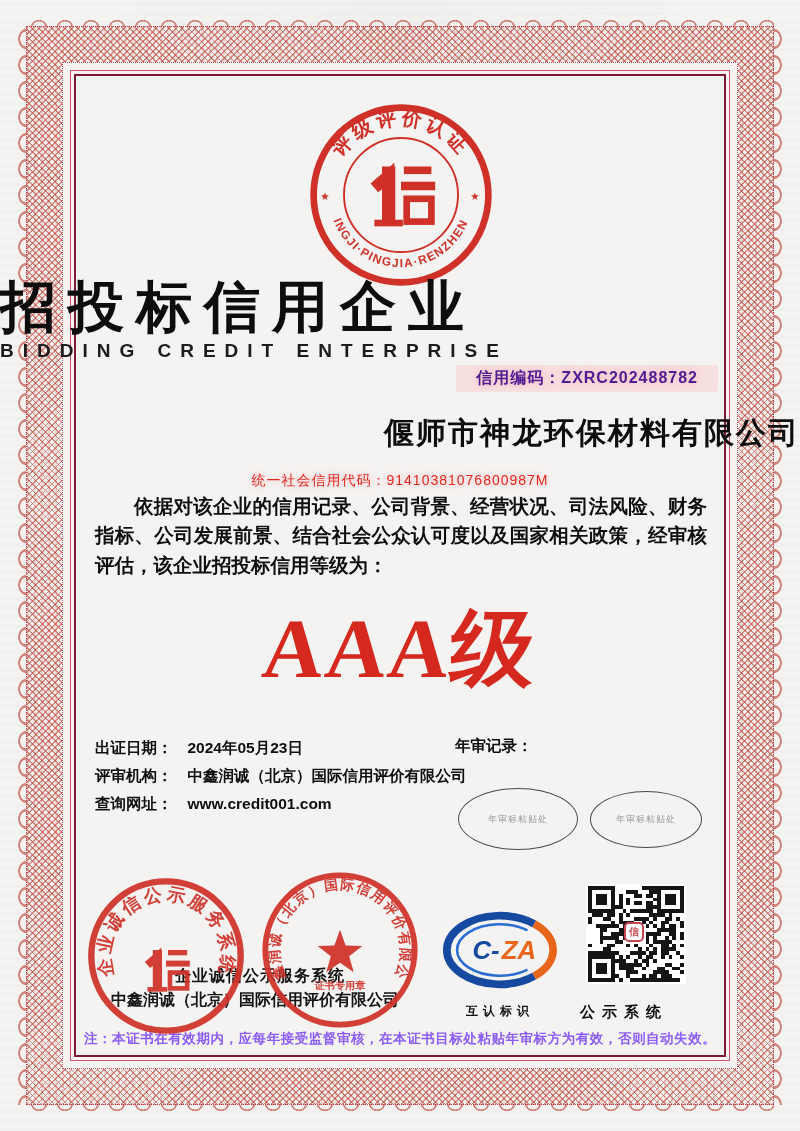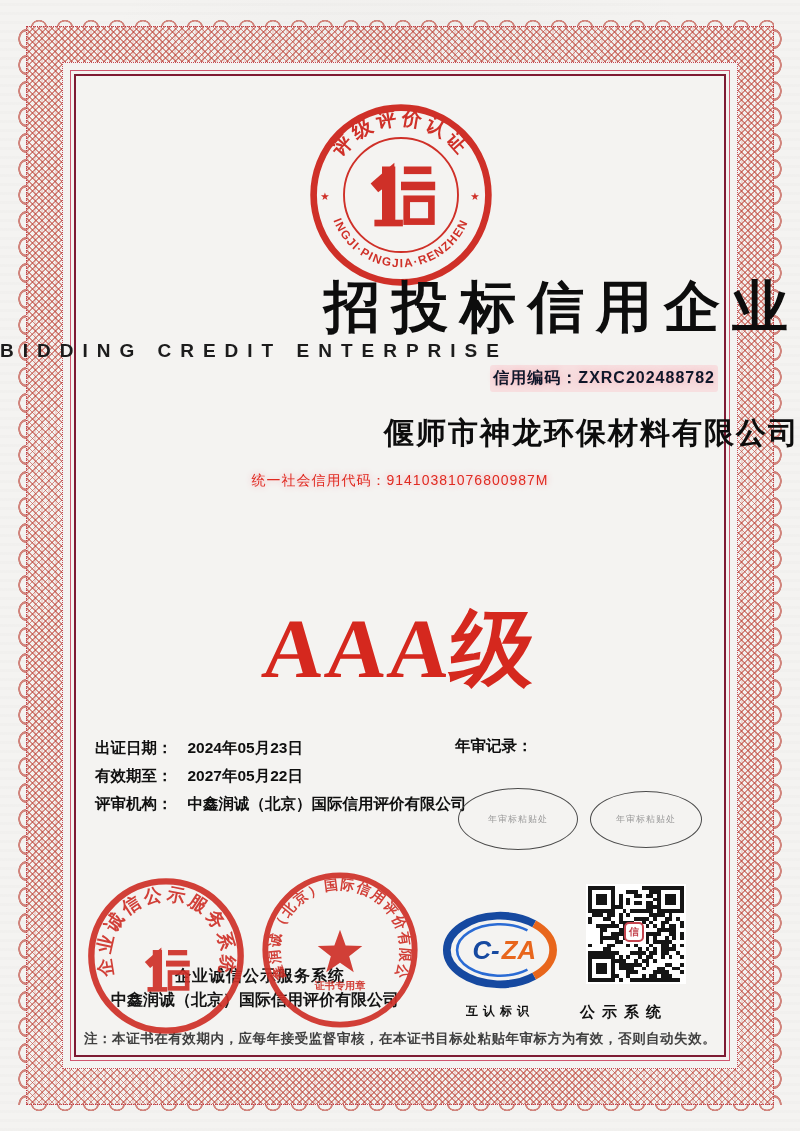--- a/index.html
+++ b/index.html
@@ -44,27 +44,27 @@
   .sc-right{ top:26px; bottom:26px; right:17px; width:9px;
     background:radial-gradient(7px 9px at 0% 50%, transparent 5.5px, rgba(186,60,48,.6) 6px 7.5px, transparent 8px);
     background-size:9px 26px; }
   .inner-frame-outer{ position:absolute; inset:70px; border:1.5px solid #cf566f; }
   .inner-frame{ position:absolute; inset:74px; border:2.5px solid #7d1b33; }
 
   
   .top-seal{ position:absolute; left:306px; top:100px; width:190px; height:190px; }
 
   
-  .title{ position:absolute; top:270px; left:0; width:100%; text-align:right;
+  .title{ position:absolute; top:270px; left:0; width:100%; text-align:left;
     font-size:56px; font-weight:bold; letter-spacing:12px; color:#0d0d0d; }
   .subtitle{ position:absolute; top:340px; left:0; width:100%; text-align:left;
     font-size:19px; font-weight:bold; letter-spacing:9px; color:#1c1c1c; }
   .credit-code{ position:absolute; top:365px; right:82px;
-    font-size:16px; font-weight:bold; color:#0f172a;
-    background:rgba(249,206,210,.55); padding:3px 3px; border-radius:3px;
+    font-size:16px; font-weight:bold; color:#4c1d95;
+    background:rgba(249,206,210,.55); padding:3px 20px; border-radius:3px;
     text-shadow:0 0 6px rgba(247,170,180,.9); letter-spacing:1px; }
 
   
   .company{ position:absolute; top:413px; left:0; width:100%; text-align:right;
     font-size:30px; font-weight:bold; letter-spacing:2px; color:#0d0d0d; }
   .uscc{ position:absolute; top:472px; left:0; width:100%; text-align:center;
     font-size:14px; font-weight:normal; color:#e02a20; letter-spacing:1px;
     text-shadow:0 0 6px rgba(247,170,180,.9); }
 
   
@@ -107,21 +107,21 @@
   .qr-grid i{ display:block; }
   .qr-grid i.on{ background:#151515; }
   .qr-logo{ position:absolute; left:38px; top:38px; width:20px; height:20px; background:#fff;
     border:2.5px solid #c4454f; border-radius:5px; display:flex; align-items:center; justify-content:center; }
   .qr-logo b{ color:#c4454f; font-size:10px; }
   .qr-label{ position:absolute; left:580px; top:1003px; width:112px; text-align:left;
     font-size:15px; font-weight:bold; letter-spacing:7px; color:#111; }
 
   
   .note{ position:absolute; left:84px; top:1030px; width:632px;
-    font-size:13.5px; font-weight:bold; color:#404040; letter-spacing:.3px;
+    font-size:13.5px; font-weight:bold; color:#8b5cf6; letter-spacing:.3px;
     text-align:justify; text-align-last:justify; }
 
   svg text{ font-family:"Liberation Sans", sans-serif; }
 </style>
 </head>
 <body>
 
 <div class="page">
 
   <div class="sc sc-top"></div>
@@ -158,36 +158,37 @@
     </g>
   </svg>
 
   <div class="title">招投标信用企业</div>
   <div class="subtitle">BIDDING CREDIT ENTERPRISE</div>
   <div class="credit-code"><span>信用编码：</span><span>ZXRC202488782</span></div>
 
   <div class="company">偃师市神龙环保材料有限公司</div>
   <div class="uscc"><span>统一社会信用代码：</span><span>91410381076800987M</span></div>
 
+  <div class="paragraph">依据对该企业的信用记录、公司背景、经营状况、司法风险、财务指标、公司发展前景、结合社会公众认可度以及国家相关政策，经审核评估，该企业招投标信用等级为：</div>
   <div class="grade-wrap">
     <span class="grade">AAA级</span>
   </div>
 
   <div class="details">
     <div class="detail-row">
       <span class="lbl">出证日期：</span>
       <span>2024年05月23日</span>
     </div>
     <div class="detail-row">
-      <span class="lbl">有效期至：</span>
-      <span>2027年05月22日</span>
+      <span class="lbl">评审机构：</span>
+      <span>中鑫润诚（北京）国际信用评价有限公司</span>
     </div>
     <div class="detail-row">
-      <span class="lbl">评审机构：</span>
-      <span>中鑫润诚（北京）国际信用评价有限公司</span>
+      <span class="lbl">查询网址：</span>
+      <span>www.credit001.com</span>
     </div>
   </div>
 
   <div class="annual-label">年审记录：</div>
   <div class="oval oval-1">
     <span>年审标粘贴处</span>
   </div>
   <div class="oval oval-2">
     <span>年审标粘贴处</span>
   </div>

